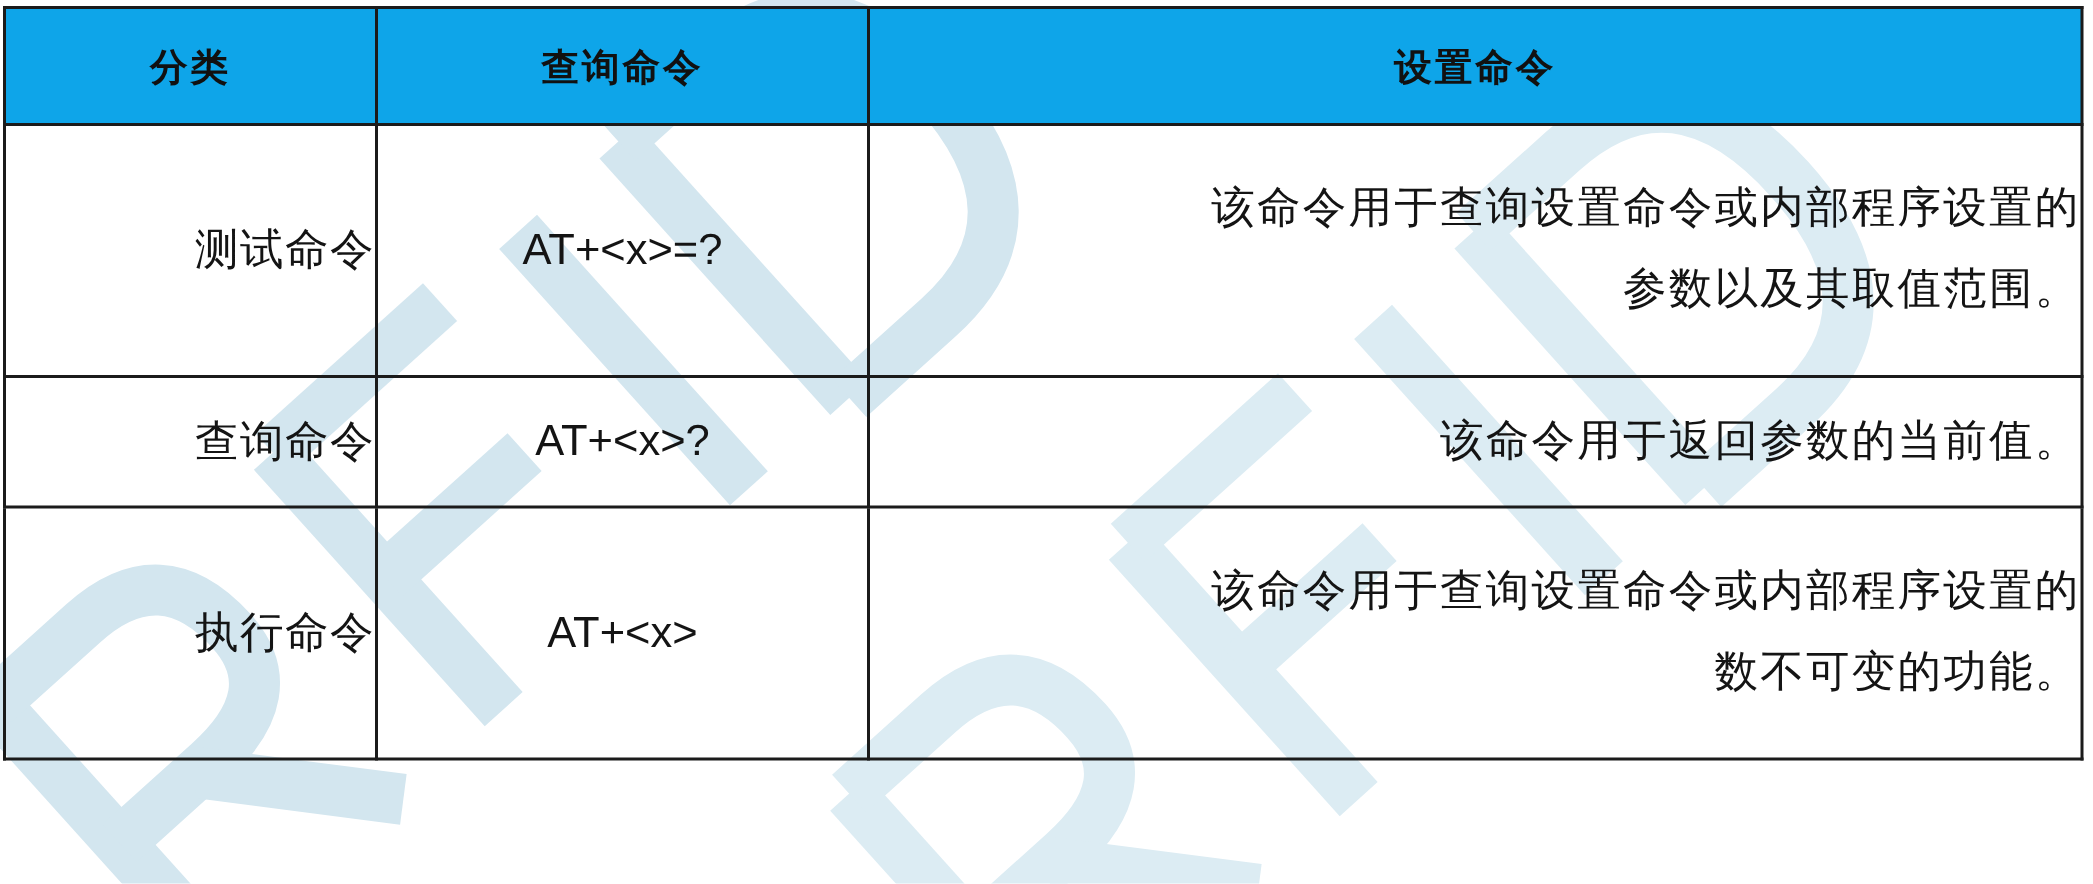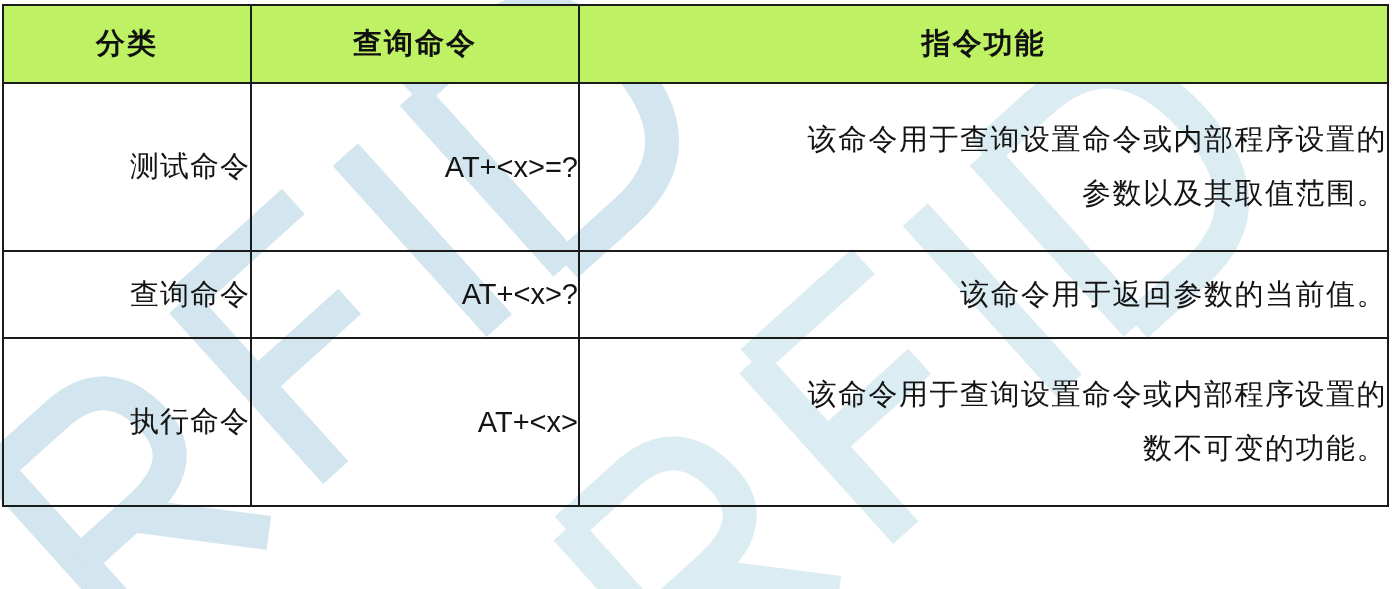--- a/index.html
+++ b/index.html
@@ -52,44 +52,44 @@
   }
 
   
   col.col-category { width: 248px; }
   col.col-format   { width: 328px; }
   col.col-function { width: 809px; }
 
   
   tr.header-row th {
     height: 76px;
-    background-color: #bef264;
+    background-color: #0ea5e9;
     font-weight: bold;
-    font-size: 29px;
+    font-size: 25px;
     color: #111111;
     text-align: center;
     letter-spacing: 2px;
     border-top: 2px solid #1b1b1b;
     border-bottom: 2px solid #1b1b1b;
   }
 
   
   tr.body-row td {
     font-size: 29px;
     color: #141414;
   }
 
   td.cell-category {
     text-align: right;
     padding-left: 14px;
     letter-spacing: 1px;
   }
 
   td.cell-format {
-    text-align: right;
+    text-align: center;
     font-family: "Liberation Sans", "DejaVu Sans", sans-serif;
     font-size: 26px;
     letter-spacing: 0px;
   }
 
   td.cell-function {
     text-align: left;
     padding-left: 14px;
     padding-right: 10px;
     line-height: 1.85;
@@ -151,21 +151,21 @@
     <colgroup>
       <col class="col-category">
       <col class="col-format">
       <col class="col-function">
     </colgroup>
 
     <thead>
       <tr class="header-row">
         <th>分类</th>
         <th>查询命令</th>
-        <th>指令功能</th>
+        <th>设置命令</th>
       </tr>
     </thead>
 
     <tbody>
 
       <tr class="body-row row-tall">
         <td class="cell-category">测试命令</td>
         <td class="cell-format">AT+&lt;x&gt;=?</td>
         <td class="cell-function">
           <span class="line">该命令用于查询设置命令或内部程序设置的</span>

